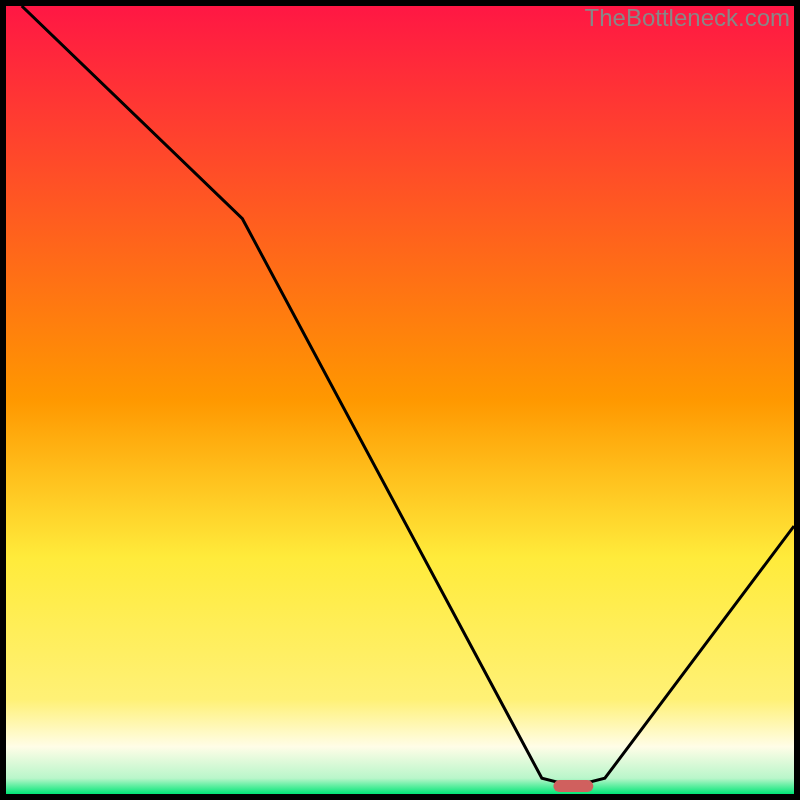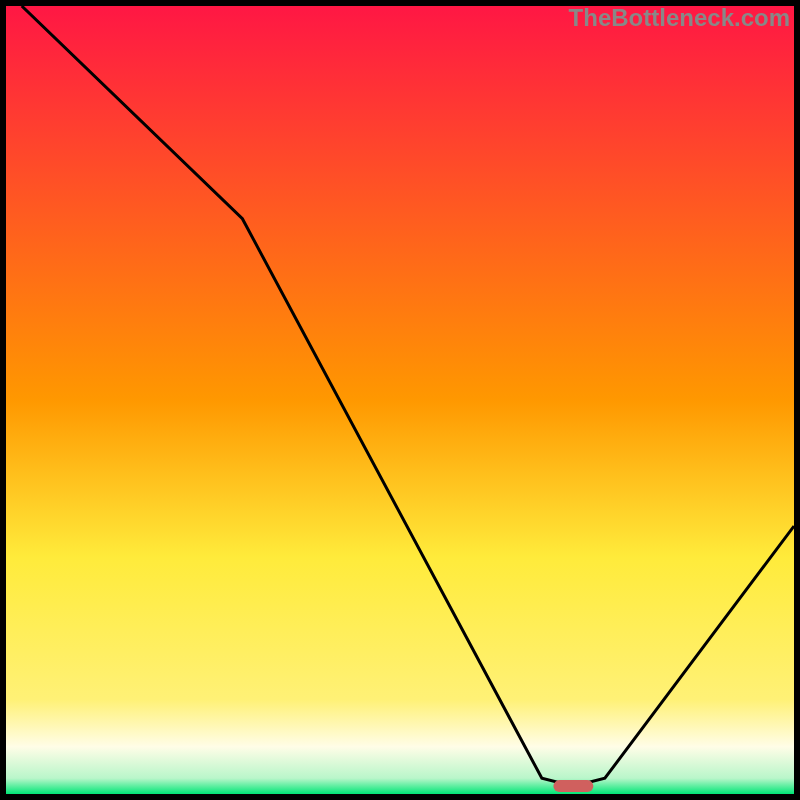--- a/index.html
+++ b/index.html
@@ -1,16 +1,16 @@
 <!DOCTYPE html>
 <html><head>
 <meta charset="utf-8">
 <style>
 body { margin: 0; padding: 0; width: 800px; height: 800px; position: relative; font-family: Arial, sans-serif; }
-.watermark { position: absolute; top: 4px; right: 10px; font-size: 24px; font-weight: bold; color: #888; z-index: 10; }
+.watermark { position: absolute; top: 4px; right: 10px; font-size: 24px; font-weight: normal; color: #888; z-index: 10; }
 .outer { width: 800px; height: 800px; border: 6px solid #000; box-sizing: border-box; position: relative; }
 svg { position: absolute; top: 0; left: 0; }
 </style>
 </head>
 <body>
 
 <div class="watermark">TheBottleneck.com</div>
 
 <div class="outer">
   <svg width="788" height="788" viewBox="0 0 788 788">

